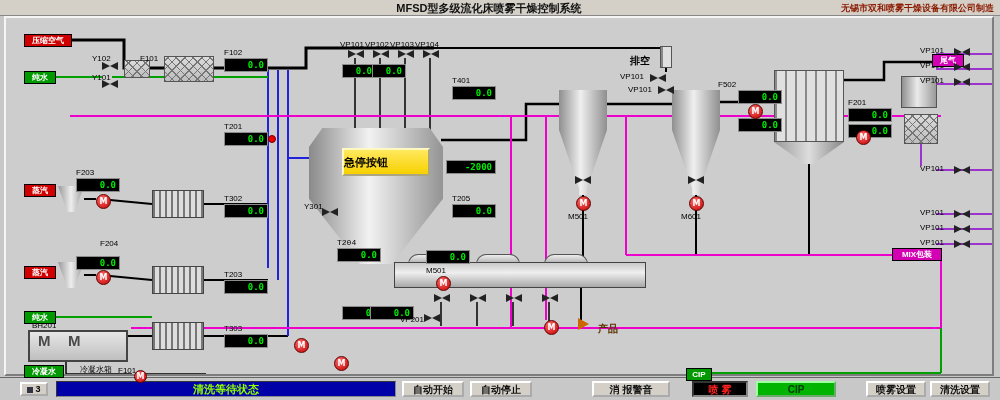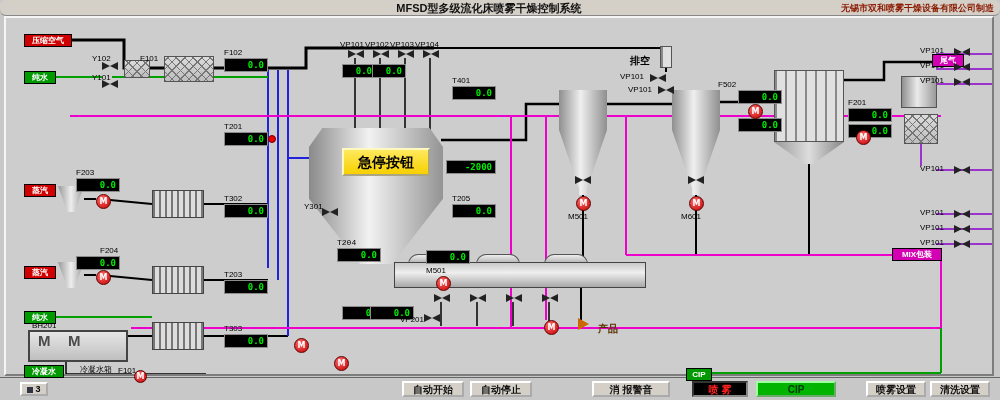--- a/index.html
+++ b/index.html
@@ -1,19 +1,19 @@
 <!DOCTYPE html>
 <html><head>
 <meta charset="utf-8">
 <style>
   html,body{margin:0;padding:0;}
   body{width:1000px;height:400px;background:#b8b8b8;font-family:"Liberation Sans","DejaVu Sans",sans-serif;overflow:hidden;}
   #screen{position:relative;width:1000px;height:400px;background:#c8c8c8;}
   
-  #titlebar{position:absolute;left:0;top:0;width:1000px;height:15px;background:#d4d0c8;border-bottom:1px solid #888;border-radius:6px;}
+  #titlebar{position:absolute;left:0;top:0;width:1000px;height:15px;background:#d4d0c8;border-bottom:1px solid #888;}
   #title{position:absolute;left:50%;top:1px;transform:translateX(-56%);font-size:11px;font-weight:bold;color:#111;white-space:nowrap;}
   #maker{position:absolute;right:6px;top:2px;font-size:9px;font-weight:bold;color:#8b1a00;white-space:nowrap;}
   
   #main{position:absolute;left:4px;top:16px;width:990px;height:360px;background:#cdcdcd;border:2px solid;border-color:#f5f5f5 #7d7d7d #7d7d7d #f5f5f5;box-sizing:border-box;}
   #pipes{position:absolute;left:0;top:0;width:986px;height:356px;}
   .equip{position:absolute;background:linear-gradient(90deg,#909090,#eaeaea 45%,#9a9a9a);border:1px solid #555;box-sizing:border-box;}
   .tower{position:absolute;background:linear-gradient(90deg,#8a8a8a,#f2f2f2 45%,#949494);clip-path:polygon(0 14%,10% 0,90% 0,100% 14%,100% 52%,62% 100%,38% 100%,0 52%);}
   .cyclone{position:absolute;background:linear-gradient(90deg,#8f8f8f,#efefef 45%,#8f8f8f);clip-path:polygon(0 0,100% 0,100% 38%,58% 94%,58% 100%,42% 100%,42% 94%,0 38%);}
   .funnel{position:absolute;background:linear-gradient(90deg,#999,#eee,#999);clip-path:polygon(0 0,100% 0,64% 100%,36% 100%);}
   .cone{position:absolute;background:linear-gradient(90deg,#999,#ddd,#888);clip-path:polygon(0 0,100% 0,56% 100%,44% 100%);}
@@ -27,21 +27,21 @@
   .display{position:absolute;height:12px;background:#000;border:1px solid #8c8c8c;color:#00ee00;font:bold 9px "DejaVu Sans Mono","Liberation Mono",monospace;text-align:right;padding:0 3px;line-height:12px;box-sizing:content-box;z-index:20;}
   .dlabel{position:absolute;font-size:8px;color:#000;white-space:nowrap;z-index:20;line-height:8px;}
   .slabel{position:absolute;font-size:8px;color:#000;white-space:nowrap;z-index:20;line-height:9px;}
   .tag{position:absolute;height:11px;line-height:11px;font-size:8px;font-weight:bold;color:#fff;text-align:center;border:1px solid #000000;box-sizing:content-box;z-index:20;white-space:nowrap;}
   .pump{position:absolute;border-radius:50%;background:radial-gradient(circle at 35% 30%,#ff6a6a,#c40000);border:1px solid #5e0000;color:#fff;font:bold 8px "DejaVu Sans",sans-serif;text-align:center;z-index:21;}
   .valve{position:absolute;width:16px;height:9px;z-index:21;}
   .vt{position:absolute;top:0;width:0;height:0;border-top:4.5px solid transparent;border-bottom:4.5px solid transparent;}
   .vt.l{left:0;border-left:8px solid #222;}
   .vt.r{right:0;border-right:8px solid #222;}
   .dot{position:absolute;width:6px;height:6px;border-radius:50%;background:#e00;border:1px solid #700;z-index:21;}
-  .ebtn{position:absolute;background:linear-gradient(#ffe95e,#f7d000);border:2px outset #fff8c0;color:#000;font-size:14px;font-weight:bold;text-align:center;z-index:22;cursor:pointer;}
+  .ebtn{position:absolute;background:linear-gradient(#ffe95e,#f7d000);border:2px outset #fff8c0;color:#000;font-size:11px;font-weight:bold;text-align:left;z-index:22;cursor:pointer;}
   #watermark{position:absolute;left:64px;top:74px;font-size:30px;font-weight:bold;color:#f00;letter-spacing:2px;white-space:nowrap;z-index:60;text-shadow:0 0 2px #fff,1px 1px 0 #fff,-1px -1px 0 #fff,1px -1px 0 #fff,-1px 1px 0 #fff;pointer-events:none;}
   .arrow-right{position:absolute;width:0;height:0;border-top:6px solid transparent;border-bottom:6px solid transparent;border-left:11px solid #cc6600;z-index:21;}
   
   #bottombar{position:absolute;left:0;top:377px;width:1000px;height:23px;background:#c8c8c8;border-top:1px solid #666;}
   #pagebtn{position:absolute;left:20px;top:4px;width:28px;height:14px;background:#d4d0c8;border:2px outset #fff;font-size:9px;font-weight:bold;text-align:center;line-height:11px;box-sizing:border-box;cursor:pointer;}
   #pagebtn .sq{display:inline-block;width:6px;height:6px;background:#334;margin-right:2px;vertical-align:middle;}
   #statuspanel{position:absolute;left:56px;top:3px;width:340px;height:16px;background:#0000a8;border:1px inset #888;color:#8cff00;font-size:11px;font-weight:bold;text-align:center;line-height:15px;box-sizing:border-box;}
   .bbtn{position:absolute;top:3px;height:16px;font-size:10px;font-weight:bold;text-align:center;line-height:13px;box-sizing:border-box;cursor:pointer;white-space:nowrap;}
   .bbtn.gray{background:#d4d0c8;border:2px outset #fff;color:#111;}
   .bbtn.black-red{background:#000;border:2px inset #888;color:#ff2020;}
@@ -159,21 +159,21 @@
         <div class="display" style="left: 446px; top: 186px; width: 36px;">0.0</div>
         <div class="dlabel" style="left: 446px; top: 177px;">T205</div>
         <div class="display" style="left: 331px; top: 230px; width: 36px;">0.0</div>
         <div class="dlabel" style="left: 331px; top: 221px; font-family: Liberation Mono, monospace;">T204</div>
         <div class="display" style="left: 336px; top: 288px; width: 36px;">0.0</div>
         <div class="display" style="left: 364px; top: 288px; width: 36px;">0.0</div>
         <div class="display" style="left: 420px; top: 232px; width: 36px;">0.0</div>
         <div class="display" style="left: 70px; top: 160px; width: 36px;">0.0</div>
         <div class="dlabel" style="left: 70px; top: 151px;">F203</div>
         <div class="display" style="left: 70px; top: 238px; width: 36px;">0.0</div>
-        <div class="dlabel" style="left: 70px; top: 229px; padding-left: 24px;">F204</div>
+        <div class="dlabel" style="left: 70px; top: 222px; padding-left: 24px;">F204</div>
         <div class="display" style="left: 732px; top: 72px; width: 36px;">0.0</div>
         <div class="dlabel" style="left: 712px; top: 63px;">F502</div>
         <div class="display" style="left: 732px; top: 100px; width: 36px;">0.0</div>
         <div class="display" style="left: 842px; top: 90px; width: 36px;">0.0</div>
         <div class="dlabel" style="left: 842px; top: 81px;">F201</div>
         <div class="display" style="left: 842px; top: 106px; width: 36px;">0.0</div>
         <div class="slabel" style="left: 86px; top: 36px;">Y102</div>
         <div class="slabel" style="left: 134px; top: 36px;">F101</div>
         <div class="slabel" style="left: 86px; top: 55px;">Y101</div>
         <div class="slabel" style="left: 334px; top: 22px;">VP101</div>
@@ -312,20 +312,21 @@
         <div class="valve" style="left: 682px; top: 158px;">
           <span class="vt l"></span>
           <span class="vt r"></span>
         </div>
       </div>
   </div>
 
 
   <div id="bottombar">
     <div id="pagebtn"><span class="sq"></span><span>3</span></div>
+    <div id="statuspanel">清洗等待状态</div>
     <div id="bbtns" style="position:absolute;left:0;top:0;width:832px;height:23px;">
         <div class="bbtn gray" style="left: 402px; width: 62px;">自动开始</div>
         <div class="bbtn gray" style="left: 470px; width: 62px;">自动停止</div>
         <div class="bbtn gray" style="left: 592px; width: 78px;">消 报警音</div>
         <div class="bbtn black-red" style="left: 692px; width: 56px;">喷 雾</div>
         <div class="bbtn green" style="left: 756px; width: 80px;">CIP</div>
         <div class="bbtn gray" style="left: 866px; width: 60px;">喷雾设置</div>
         <div class="bbtn gray" style="left: 930px; width: 60px;">清洗设置</div>
       </div>
   </div>

